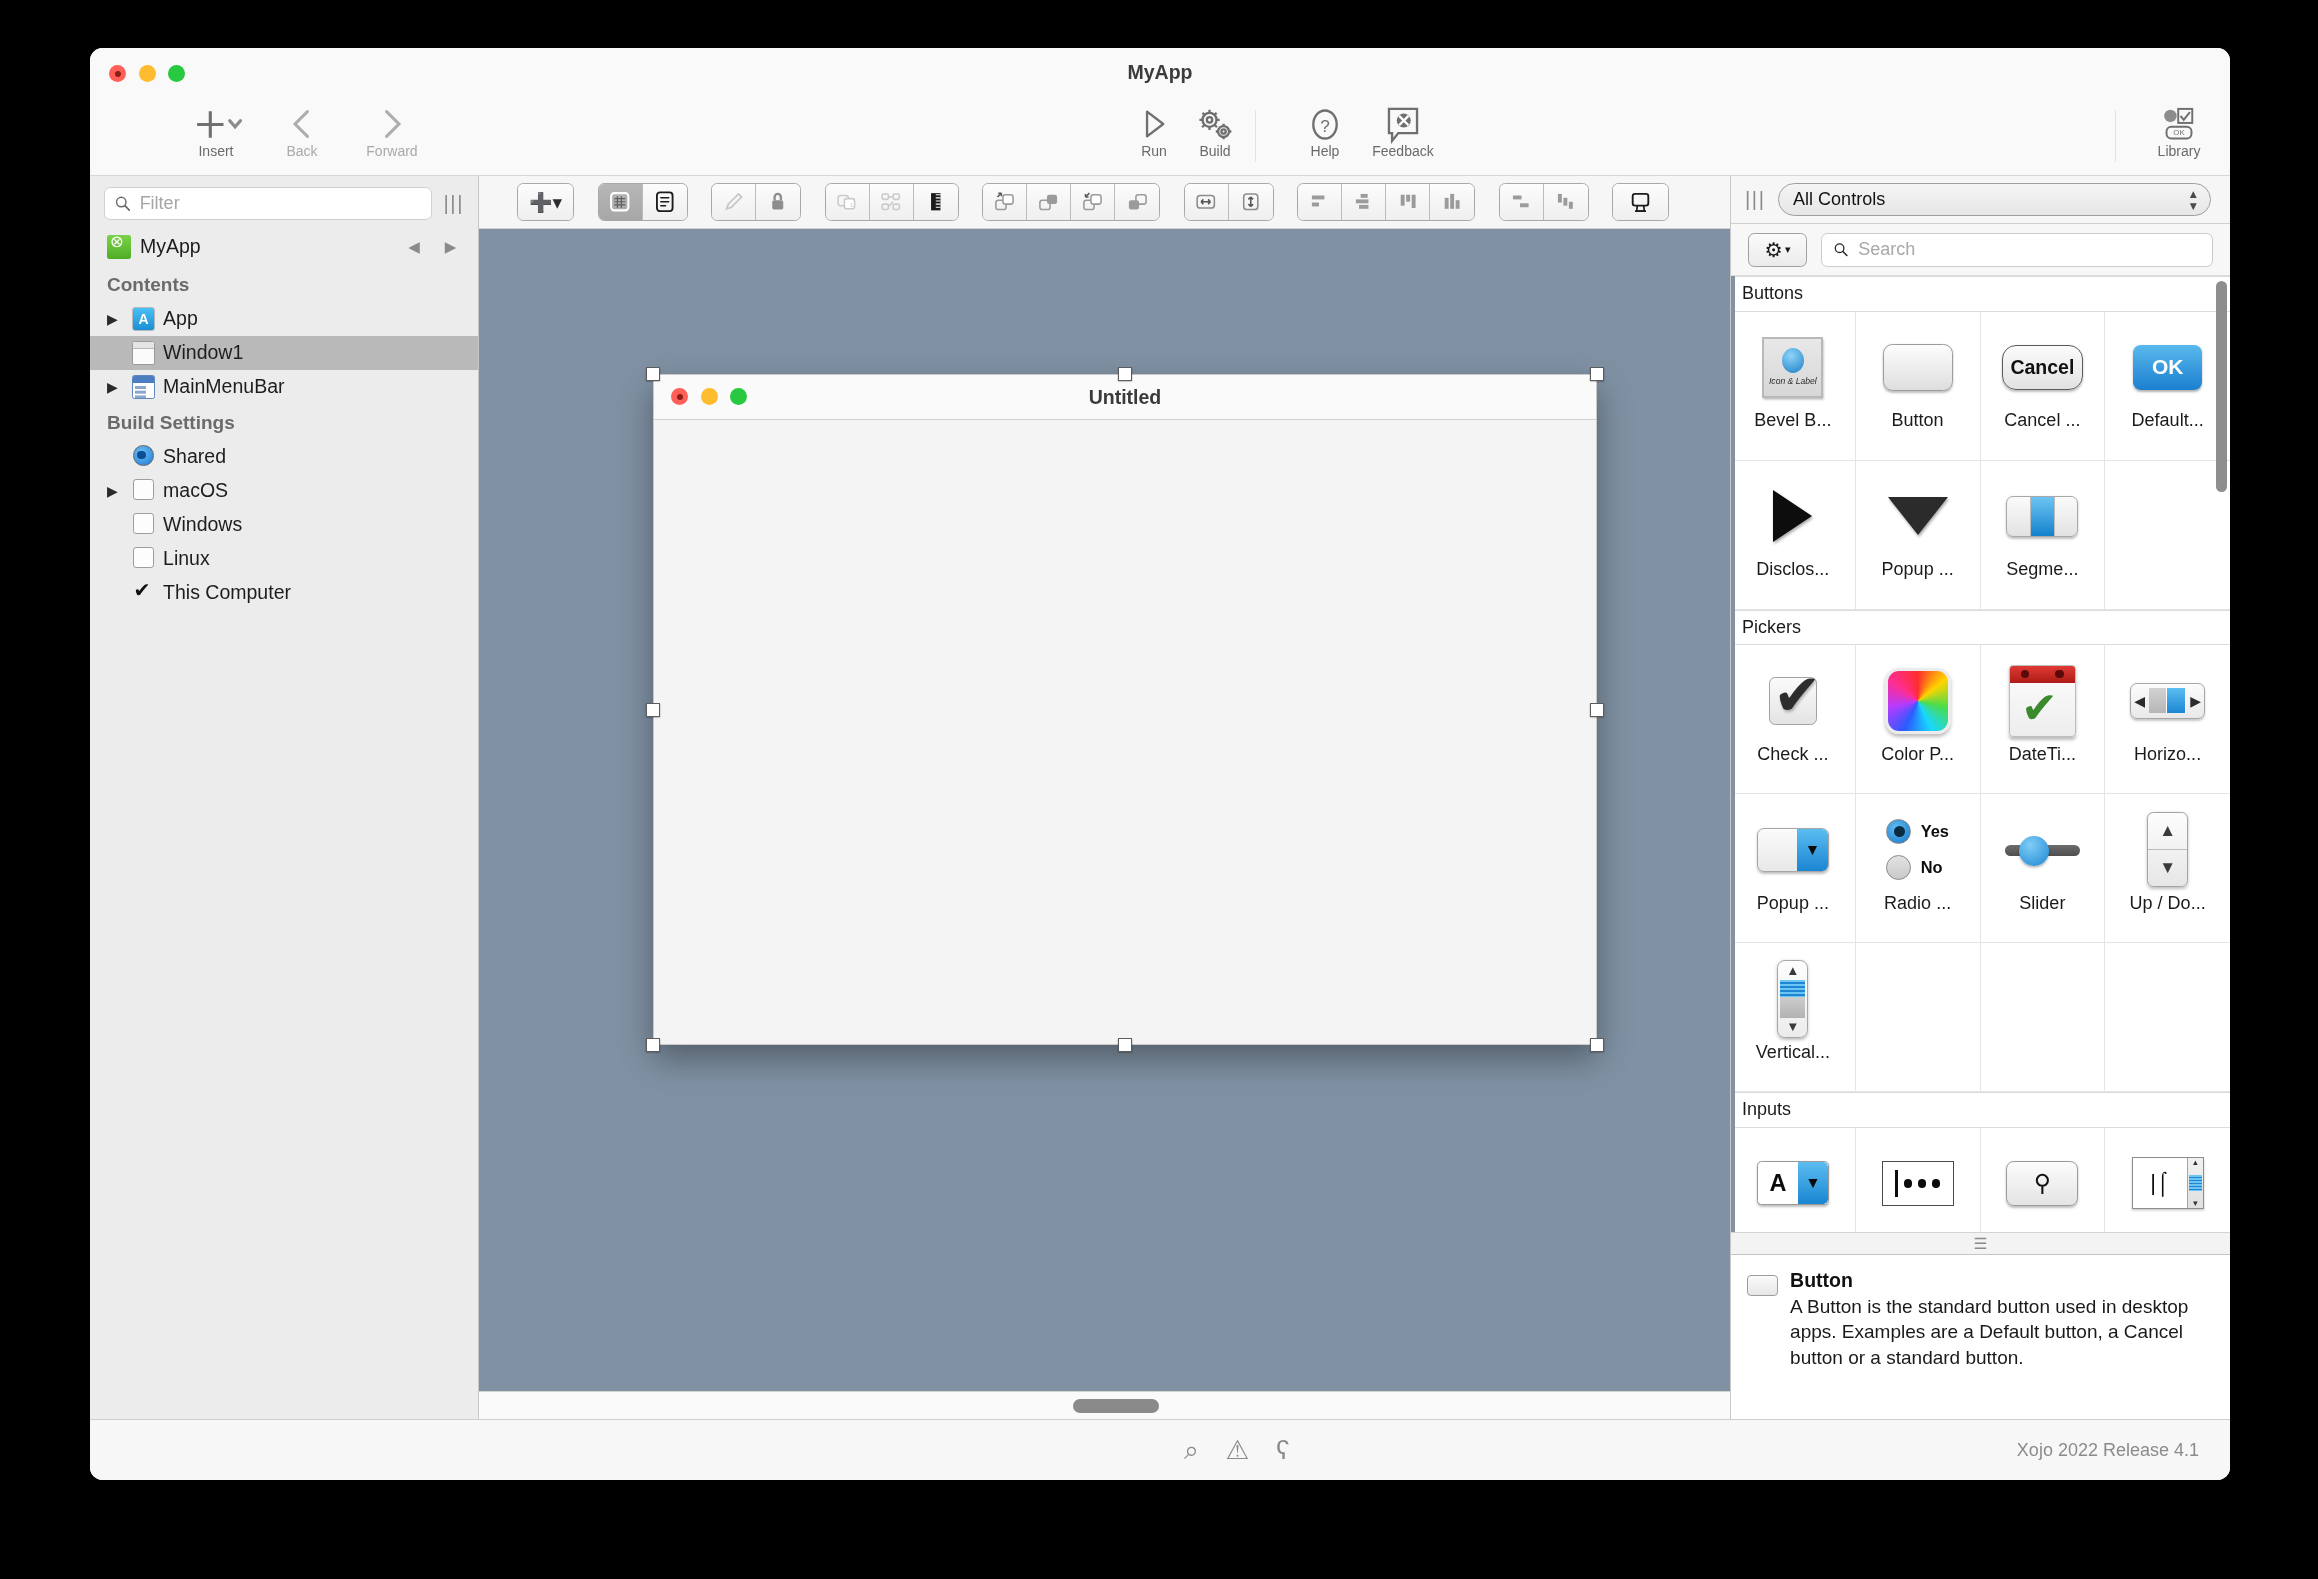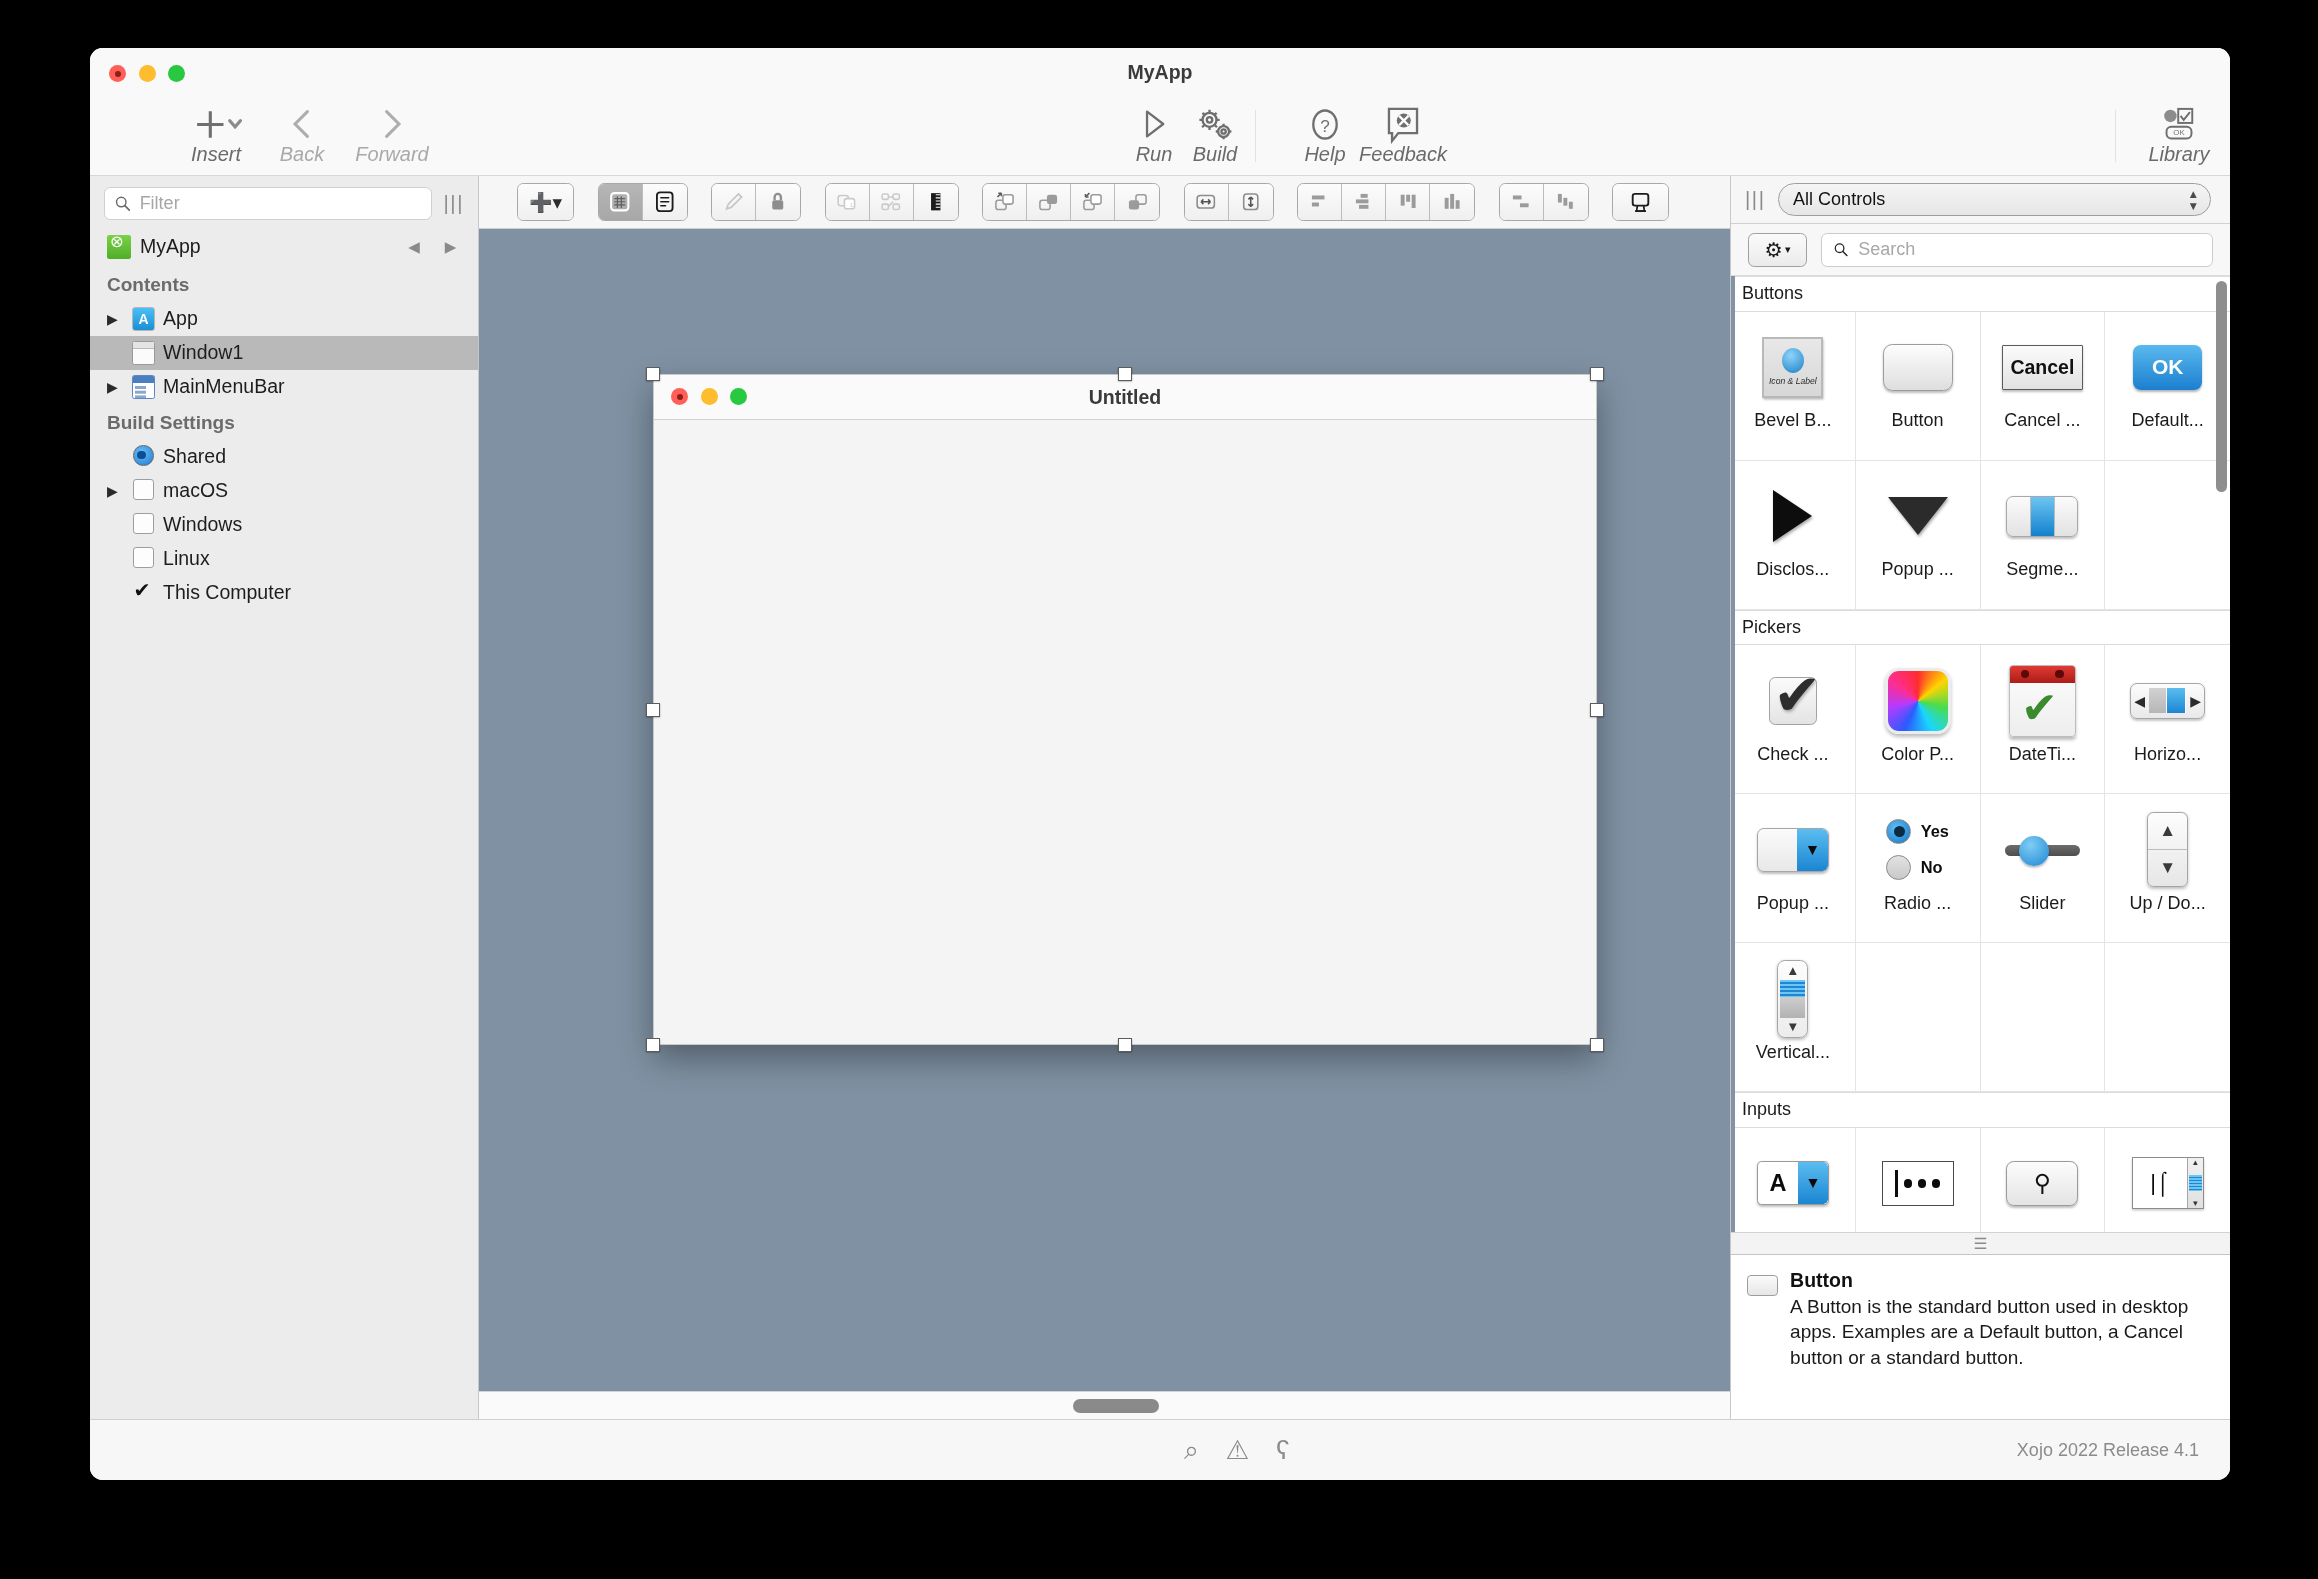--- a/index.html
+++ b/index.html
@@ -50,21 +50,21 @@
     background: #f9f9f9;
     border-bottom: 0.8px solid #d7d7d7;
     position: relative;
   }
   .tb-item {
     position: absolute; top: 6.3px;
     display: flex; flex-direction: column; align-items: center;
     width: 86px;
   }
   .tb-icon { height: 44px; display:flex; align-items:center; justify-content:center; }
-  .tb-label { font-size: 20px; color: #6a6a6a; margin-top: -3.1px; font-style: italic; }
+  .tb-label { font-size: 14px; color: #6a6a6a; margin-top: -3.1px; }
   .tb-label.dim { color: #a9a9a9; }
 
   #tb-insert { left: 83px; }
   #tb-back   { left: 169px; }
   #tb-forward{ left: 259px; }
   #tb-run    { left: 1021px; }
   #tb-build  { left: 1082px; }
   #tb-help   { left: 1192px; }
   #tb-feedback { left: 1270px; }
   #tb-library{ left: 2046px; }
@@ -313,21 +313,21 @@
   .art-bevel .bulb {
     width: 22px; height: 25px; border-radius: 50%;
     background: radial-gradient(circle at 40% 30%, #8ed4f9, #1c7ec6);
   }
   .art-bevel .bl { font-size: 8.6px; color: #2a2a2a; }
   .art-button {
     width: 70px; height: 47px; border-radius: 9.4px; border: 0.8px solid #9c9c9c;
     background: linear-gradient(#fdfdfd,#dedede); box-shadow: 0 1.6px 2.3px rgba(0,0,0,0.25);
   }
   .art-cancel {
-    min-width: 69px; height: 45px; border-radius: 1px; border: 1.6px solid #5a5a5a;
+    min-width: 69px; height: 45px; border-radius: 14px; border: 1.6px solid #5a5a5a;
     background: linear-gradient(#fbfbfb,#e2e2e2);
     display:flex; align-items:center; justify-content:center;
     font-size: 19.5px; font-weight: bold; color:#111; padding: 0 7.8px;
     box-shadow: 0 1.6px 2.3px rgba(0,0,0,0.25);
   }
   .art-ok {
     min-width: 69px; height: 45px; border-radius: 7.8px;
     background: linear-gradient(#5ab9ed,#1a7fd0);
     display:flex; align-items:center; justify-content:center;
     font-size: 21px; font-weight: bold; color:#fff; padding: 0 9.4px;

